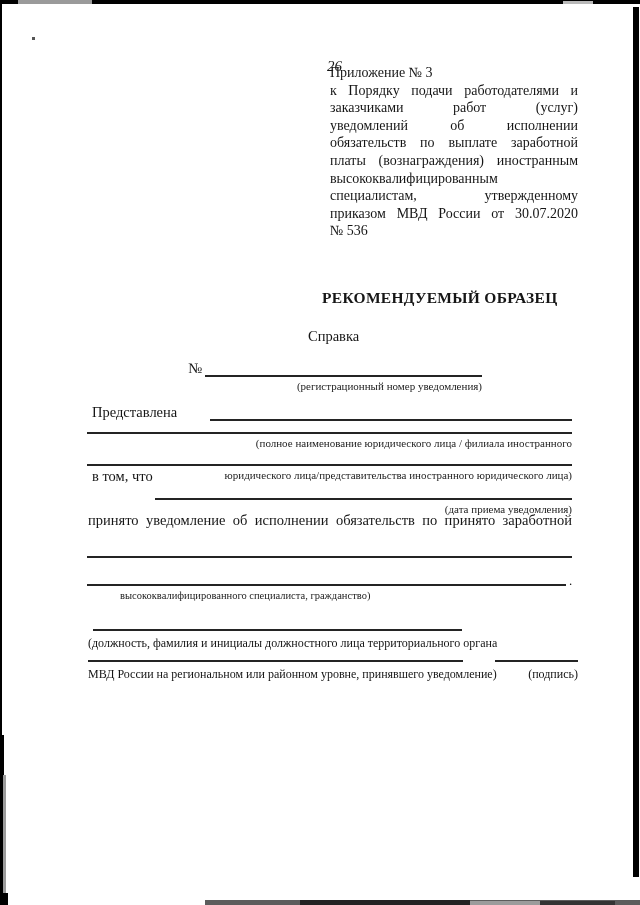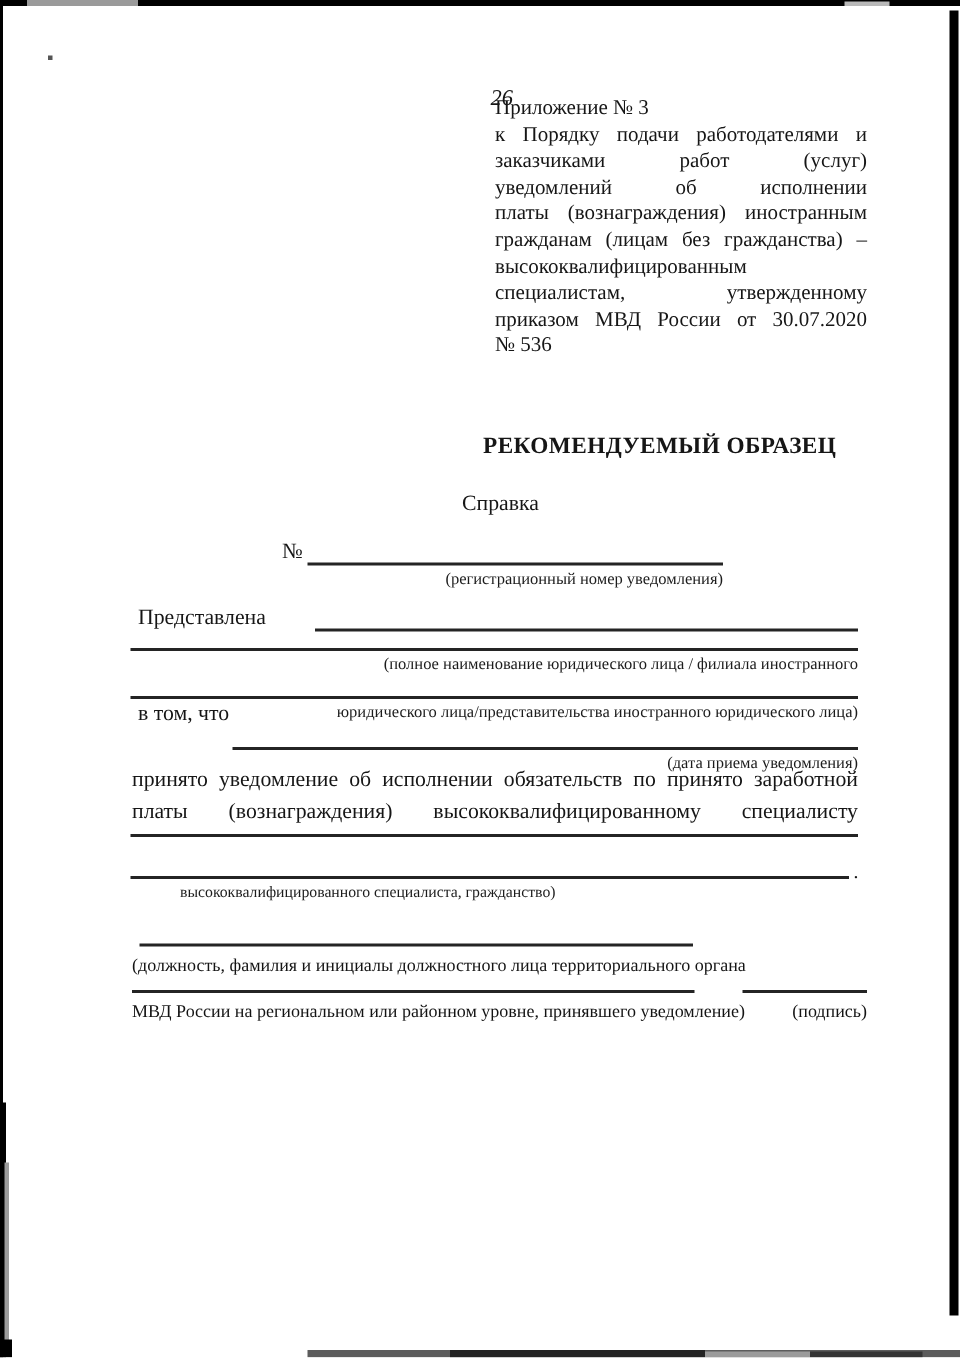--- a/index.html
+++ b/index.html
@@ -48,22 +48,22 @@
   <div class="bar" style="left:540px;top:901px;width:75px;height:4px;background:#343434;"></div>
   <div class="bar" style="left:32px;top:37px;width:3px;height:3px;background:#555;"></div>
 
   <div class="abs txt" style="left:327px;top:57px;font-size:15px;font-style:italic;">26</div>
 
   <div class="abs appendix" style="left:330px;top:64px;">
     <div>Приложение № 3</div>
     <div class="jl">к Порядку подачи работодателями и</div>
     <div class="jl">заказчиками работ (услуг)</div>
     <div class="jl">уведомлений об исполнении</div>
+    <div class="jl">обязательств по выплате заработной</div>
     <div class="jl">платы (вознаграждения) иностранным</div>
-    <div class="jl">гражданам (лицам без гражданства) –</div>
     <div>высококвалифицированным</div>
     <div class="jl">специалистам, утвержденному</div>
     <div class="jl">приказом МВД России от 30.07.2020</div>
     <div>№ 536</div>
   </div>
 
   <div class="abs heading" style="left:322px;top:289px;width:234px;">РЕКОМЕНДУЕМЫЙ ОБРАЗЕЦ</div>
   <div class="abs txt" style="left:308px;top:327px;">Справка</div>
 
   <div class="abs txt" style="left:188px;top:359px;">№</div>
@@ -76,21 +76,20 @@
   <div class="ul" style="left:87px;top:432px;width:485px;"></div>
   <div class="abs cap capc" style="left:88px;top:437px;width:484px;">(полное наименование юридического лица / филиала иностранного</div>
   <div class="ul" style="left:87px;top:464px;width:485px;"></div>
   <div class="abs cap capc" style="left:180px;top:469px;width:392px;">юридического лица/представительства иностранного юридического лица)</div>
 
   <div class="abs txt" style="left:92px;top:467px;">в том, что</div>
   <div class="ul" style="left:155px;top:498px;width:417px;"></div>
   <div class="abs cap capc" style="left:155px;top:503px;width:417px;">(дата приема уведомления)</div>
 
   <div class="abs body-just" style="left:88px;top:511px;">принято уведомление об исполнении обязательств по принято заработной</div>
-  <div class="abs body-just" style="left:88px;top:532px;">платы (вознаграждения) высококвалифицированному специалисту</div>
 
   <div class="ul" style="left:87px;top:556px;width:485px;"></div>
   <div class="ul" style="left:87px;top:584px;width:479px;"></div>
   <div class="abs txt" style="left:569px;top:572px;font-size:13px;">.</div>
   <div class="abs cap-sm" style="left:88px;top:590px;padding-left:32px;">высококвалифицированного специалиста, гражданство)</div>
 
   <div class="ul" style="left:93px;top:629px;width:369px;"></div>
   <div class="abs cap-lg" style="left:88px;top:636px;">(должность, фамилия и инициалы должностного лица территориального органа</div>
   <div class="ul" style="left:88px;top:660px;width:375px;"></div>
   <div class="ul" style="left:495px;top:660px;width:83px;"></div>

